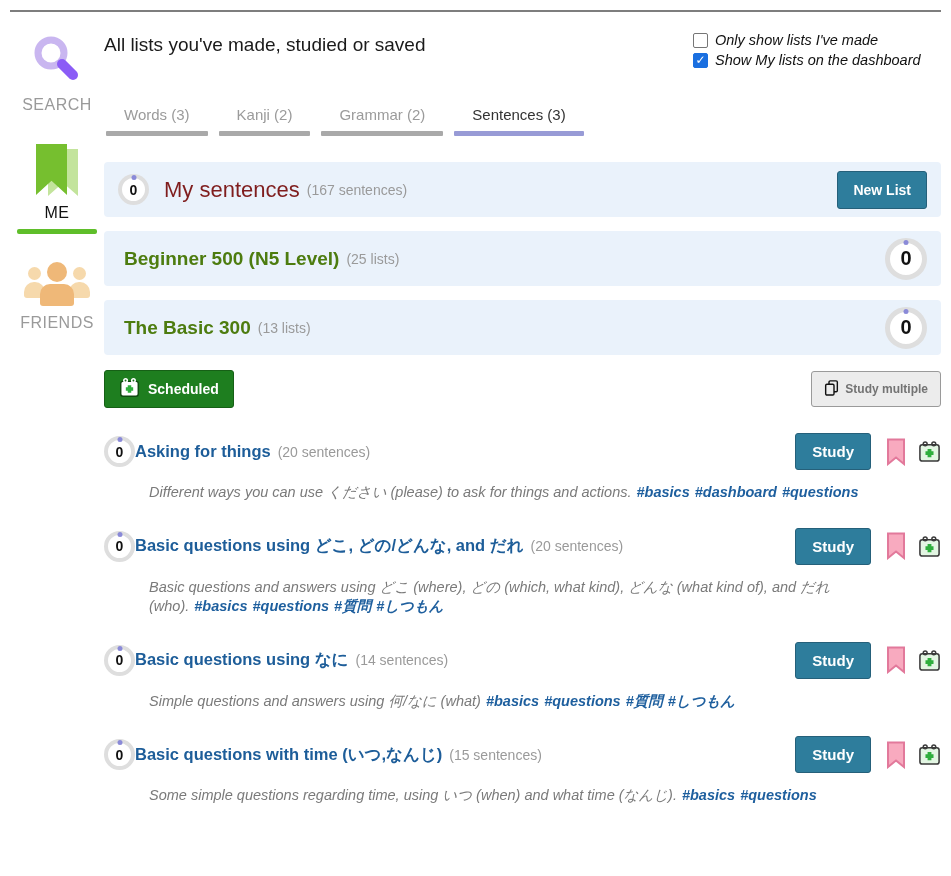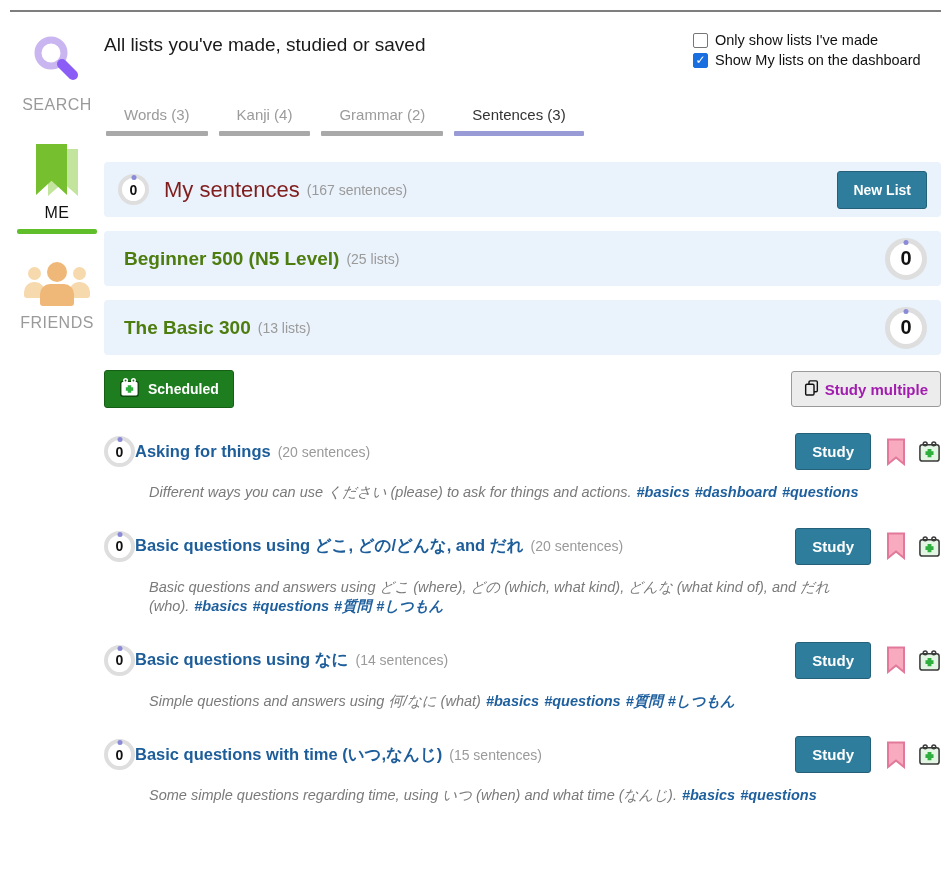--- a/index.html
+++ b/index.html
@@ -31,21 +31,21 @@
   .person { position:absolute; }
   .head { border-radius:50%; }
   .body { border-radius:10px 10px 3px 3px; }
   .p-light { background:#f6d9ac; }
   .p-dark { background:#efb878; }
 
   
   .topbar { display:flex; justify-content:space-between; align-items:flex-start; }
   .subtitle { font-size:19px; color:#1a1a1a; padding-top:2px; }
   .options { width:248px; }
-  .opt-row { display:flex; align-items:center; margin-bottom:4px; cursor:pointer; }
+  .opt-row { display:flex; align-items:center; margin-bottom:4px; cursor:pointer;font-style:italic; }
   .cbx { width:15px; height:15px; border:1.5px solid #767676; border-radius:2px; background:#fff; margin-right:7px; flex-shrink:0; position:relative; }
   .cbx.checked { background:#1a6fe0; border-color:#1a6fe0; }
   .cbx.checked::after { content:"✓"; position:absolute; color:#fff; font-size:12px; font-weight:bold; left:1.5px; top:-0.5px; }
   .opt-label { font-size:14.5px; color:#111; }
 
   
   .tabs { display:flex; gap:7px; margin-top:34px; }
   .tab { padding:0 2px; cursor:pointer; }
   .tab-text { display:block; font-size:15px; color:#9b9b9b; text-align:center; padding:0 18px 8px; }
   .tab-bar { height:5px; background:#a9a9a9; border-radius:1px; }
@@ -62,21 +62,21 @@
   .badge.large { width:42px; height:42px; border:5px solid #dedede; font-size:20px; }
   .panel-title-lg { font-size:22px; color:#7f1d1d; margin-left:15px; }
   .panel-title-bold { font-size:19px; font-weight:bold; color:#4d7c0f; margin-left:6px; }
   .panel-count { font-size:14px; color:#9a9a9a; margin-left:7px; }
 
   .btn-teal { background:#2e7d9c; border:1px solid #25607a; border-radius:3px; color:#fff; font-weight:bold; font-size:14px; padding:10px 15px; cursor:pointer; font-family:inherit; }
 
   
   .actions { display:flex; justify-content:space-between; align-items:center; margin-top:15px; }
   .btn-green { display:flex; align-items:center; gap:8px; background:#1e7e1f; border:1px solid #166016; border-radius:3px; color:#fff; font-weight:bold; font-size:14px; padding:6px 14px; cursor:pointer; font-family:inherit; }
-  .btn-gray { display:flex; align-items:center; gap:6px; background:#ececec; border:1px solid #9a9a9a; border-radius:3px; color:#a21caf; font-weight:bold; font-size:15px; padding:7px 12px; cursor:pointer; font-family:inherit; }
+  .btn-gray { display:flex; align-items:center; gap:6px; background:#ececec; border:1px solid #9a9a9a; border-radius:3px; color:#737373; font-weight:bold; font-size:12px; padding:7px 12px; cursor:pointer; font-family:inherit; }
 
   
   .lists { margin-top:25px; }
   .list-item { margin-bottom:25px; }
   .item-head { display:flex; align-items:center; }
   .item-title { font-size:16.5px; font-weight:bold; color:#1d5d99; cursor:pointer; }
   .item-count { font-size:14px; color:#9a9a9a; margin-left:7px; }
   .btn-study { background:#2e7d9c; border:1px solid #25607a; border-radius:3px; color:#fff; font-weight:bold; font-size:15px; padding:9px 16px; cursor:pointer; font-family:inherit; }
   .icon-btn { background:none; border:none; padding:0; cursor:pointer; display:flex; align-items:center; }
   .bookmark-icon-btn { margin-left:15px; }
@@ -143,21 +143,21 @@
           </div>
         </div>
       </div>
 
       <div class="tabs">
         <div class="tab">
           <span class="tab-text">Words (3)</span>
           <div class="tab-bar"></div>
         </div>
         <div class="tab">
-          <span class="tab-text">Kanji (4)</span>
+          <span class="tab-text">Kanji (2)</span>
           <div class="tab-bar"></div>
         </div>
         <div class="tab">
           <span class="tab-text">Grammar (2)</span>
           <div class="tab-bar"></div>
         </div>
         <div class="tab active">
           <span class="tab-text">Sentences (3)</span>
           <div class="tab-bar"></div>
         </div>

